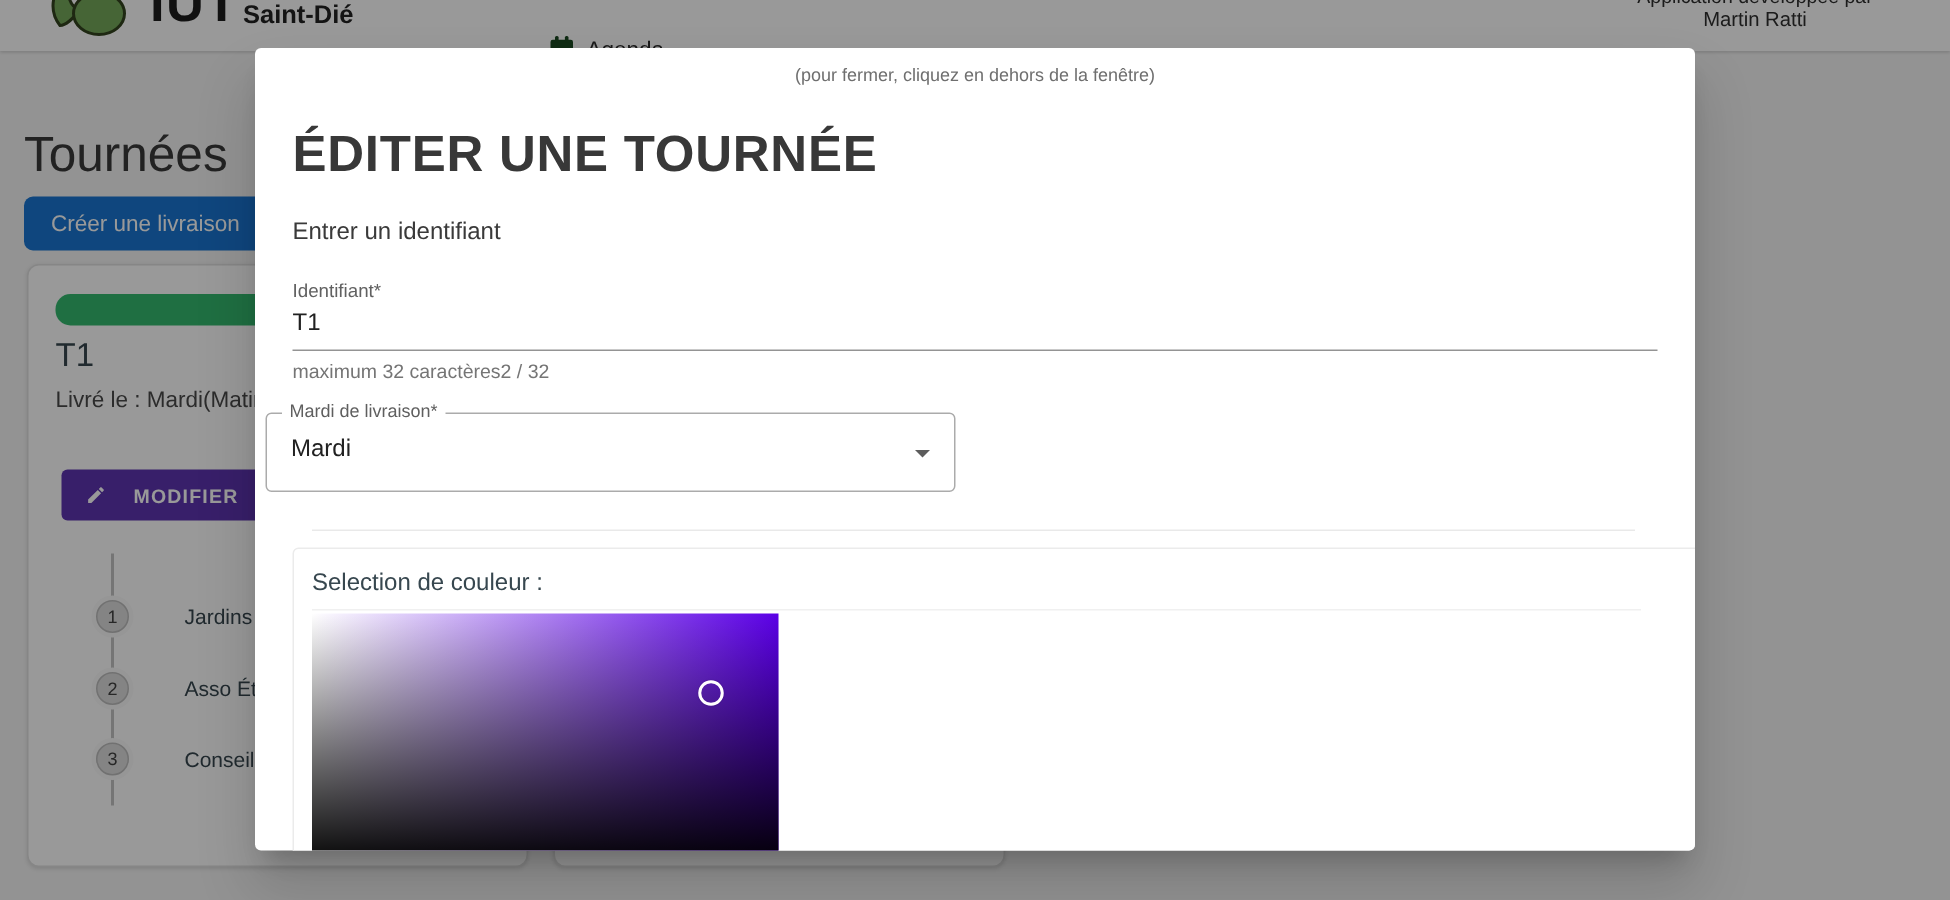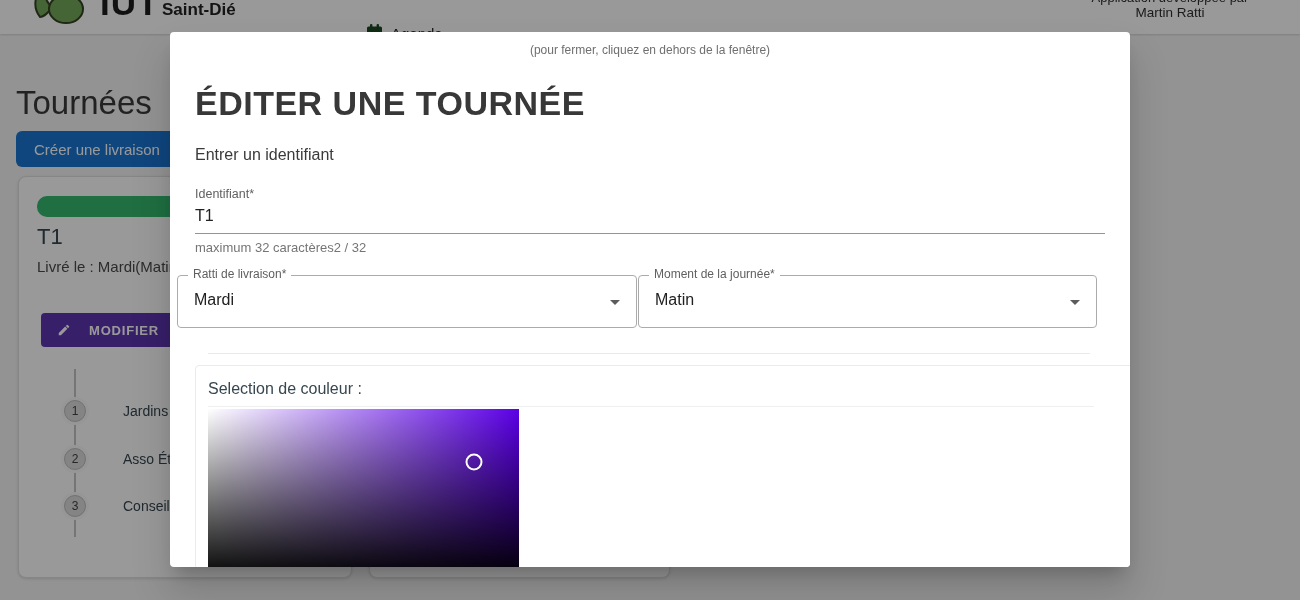--- a/index.html
+++ b/index.html
@@ -119,27 +119,22 @@
 
   <div class="field-label">Identifiant*</div>
   <div class="field-value">T1</div>
   <div class="field-line"></div>
   <div class="field-helper-row">
     <span>maximum 32 caractères</span>
     <span>2 / 32</span>
   </div>
 
   <div class="select-box sel-1">
-    <span class="select-label">Ratti de livraison*</span>
+    <span class="select-label">Mardi de livraison*</span>
     <span class="select-value">Mardi</span>
-    <span class="select-arrow"></span>
-  </div>
-  <div class="select-box sel-2">
-    <span class="select-label">Moment de la journée*</span>
-    <span class="select-value">Matin</span>
     <span class="select-arrow"></span>
   </div>
 
   <div class="modal-divider"></div>
 
   <div class="color-card">
     <div class="color-title">Selection de couleur :</div>
     <div class="color-title-line"></div>
     <div class="color-gradient" style="background: linear-gradient(to top, rgb(0, 0, 0), rgba(0, 0, 0, 0)), linear-gradient(to right, rgb(255, 255, 255), rgb(91, 0, 230));">
       <div class="color-cursor"></div>

